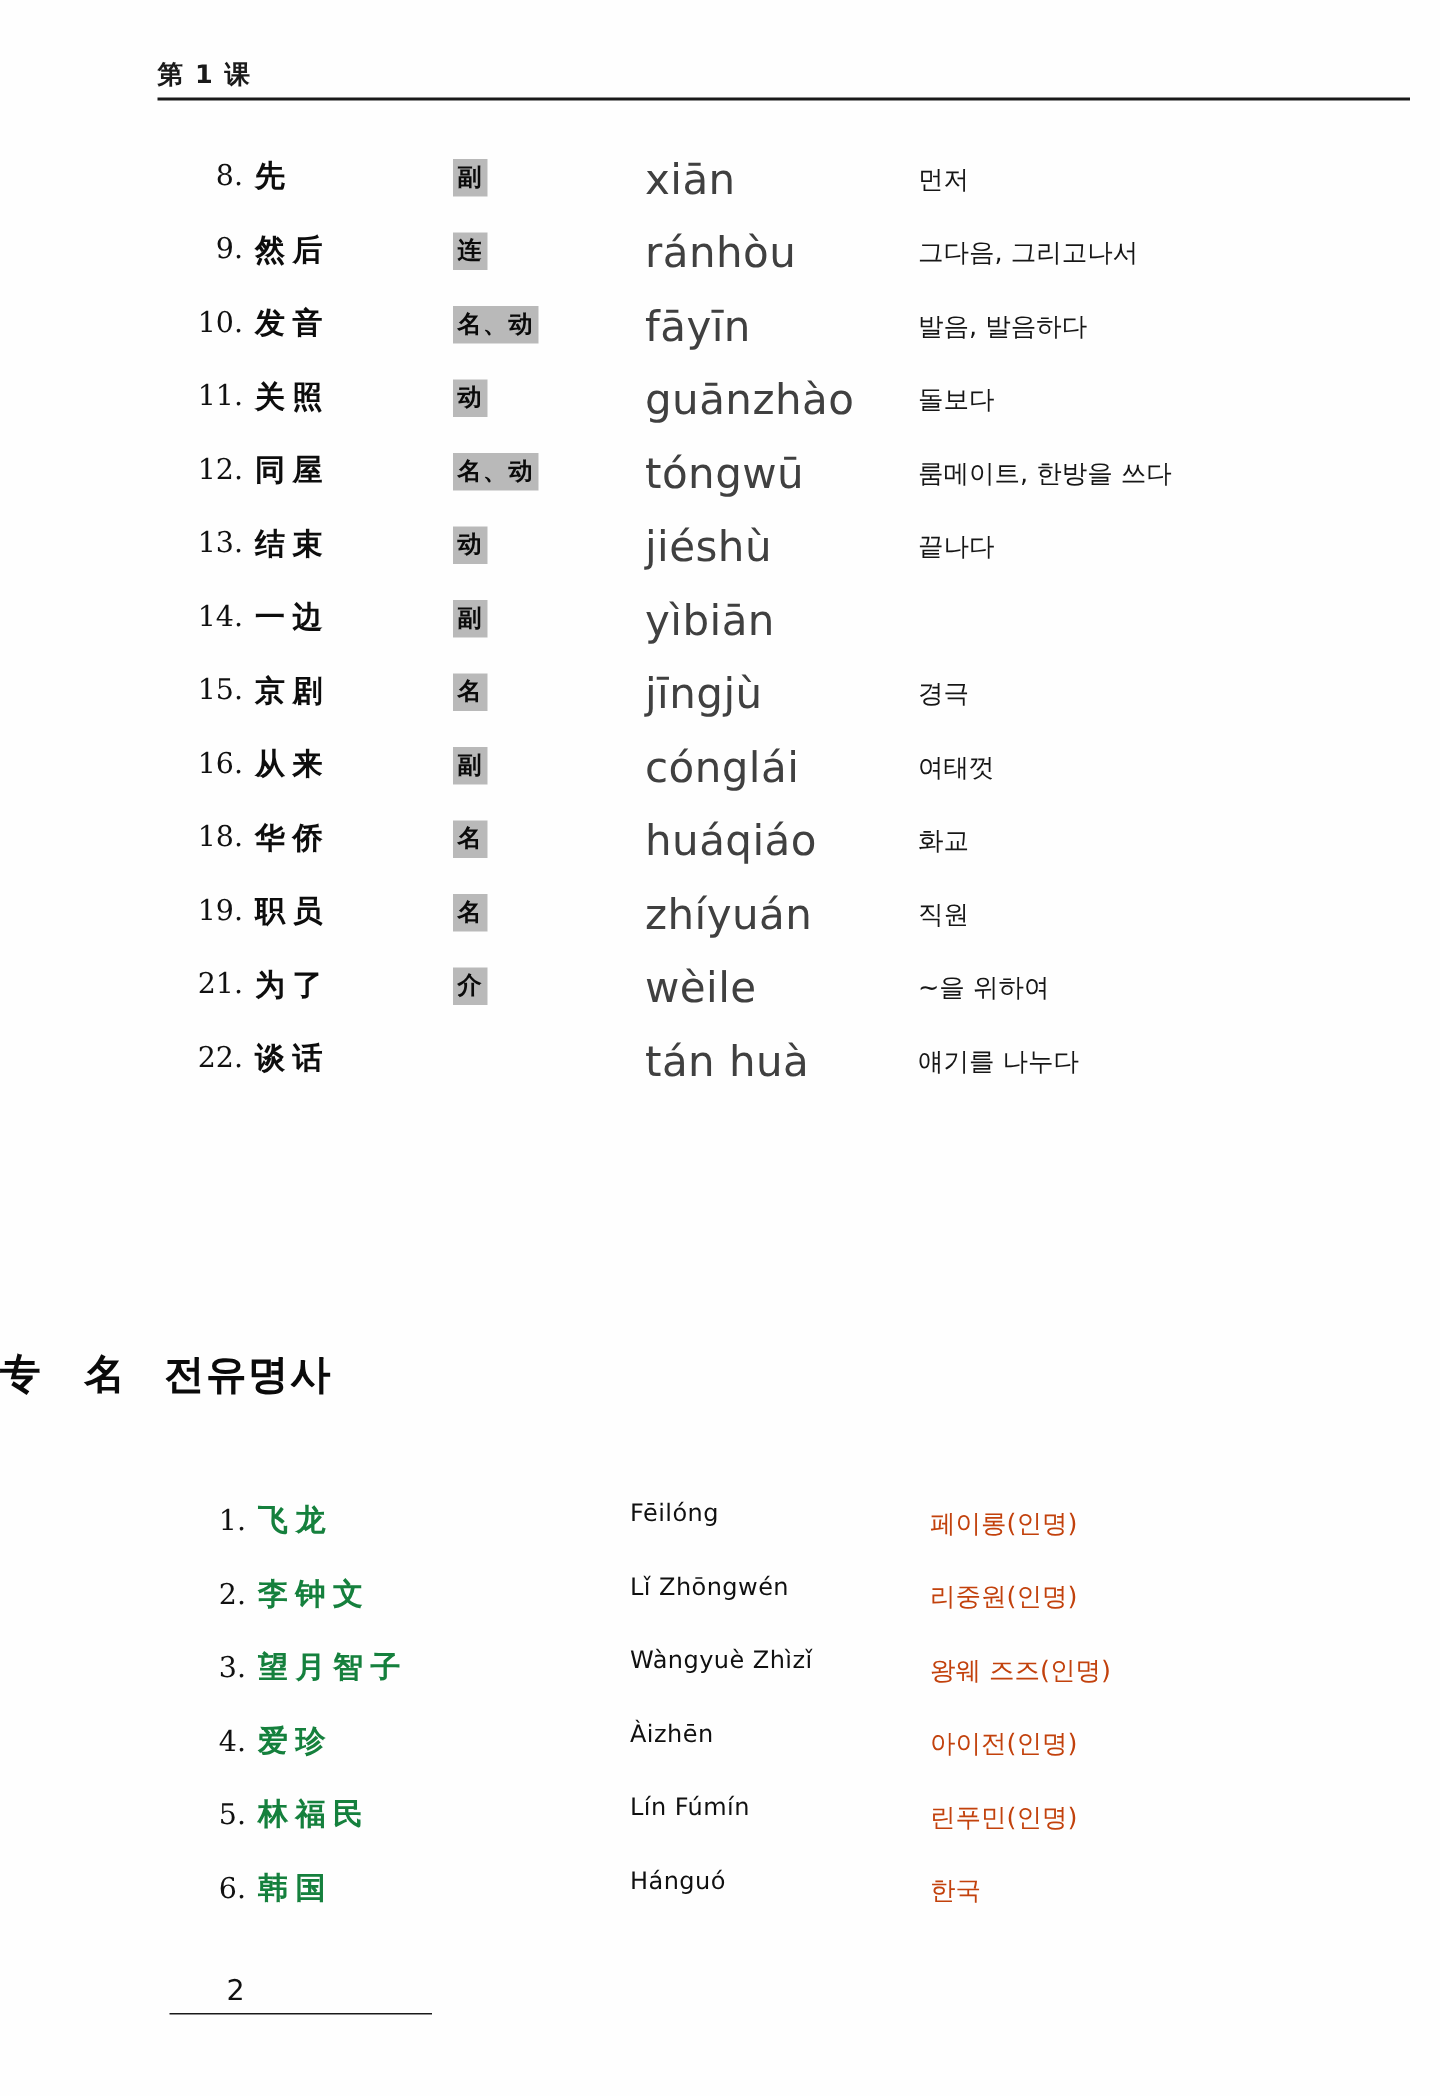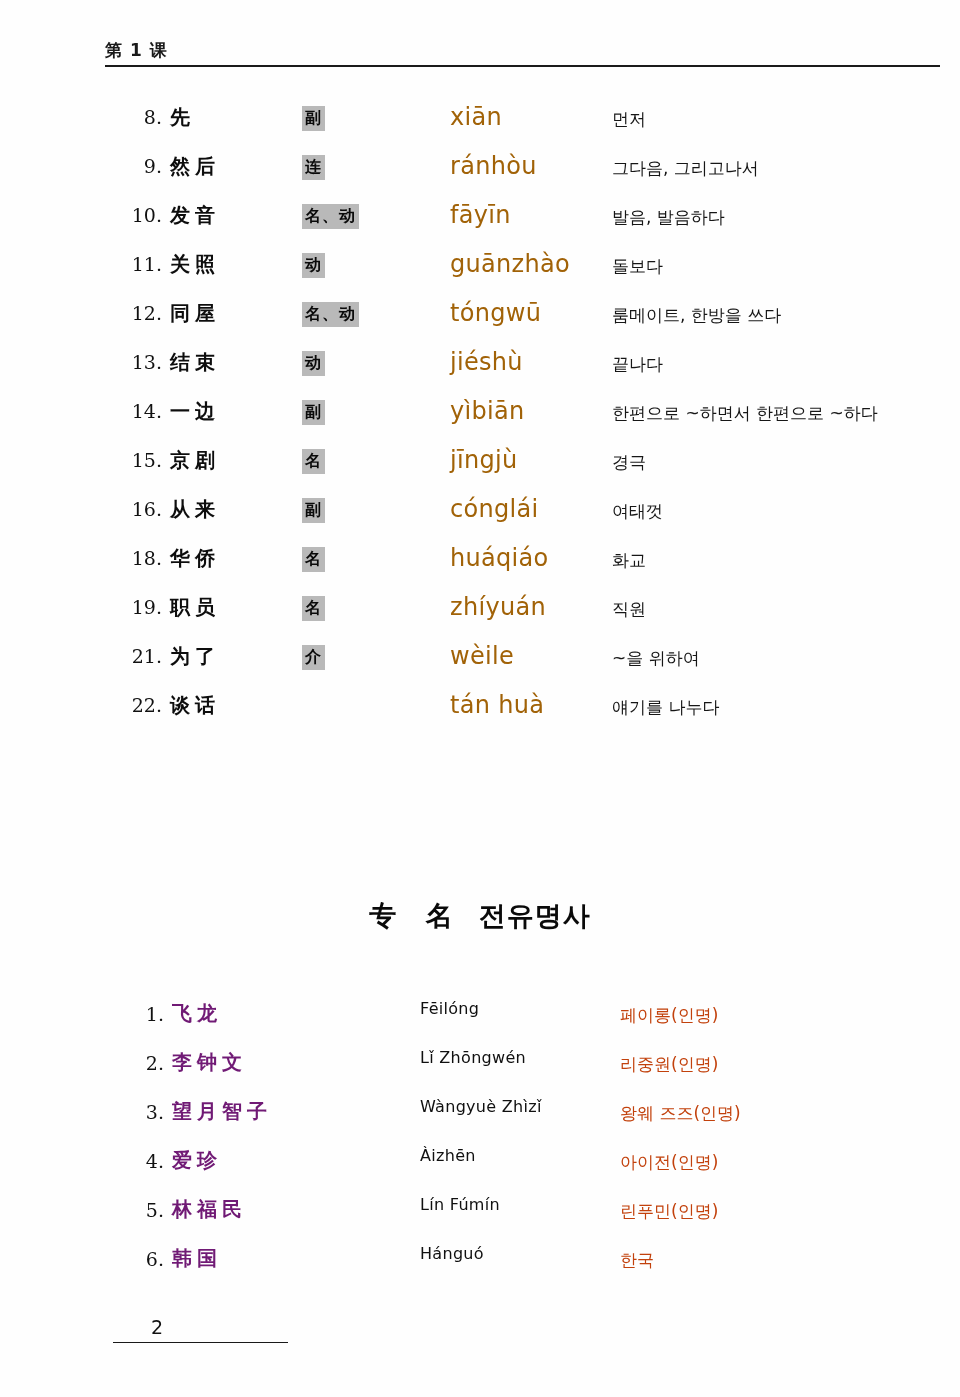--- a/index.html
+++ b/index.html
@@ -91,45 +91,45 @@
     padding: 2px 3px 3px 3px;
     display: inline-block;
     letter-spacing: 1px;
   }
   .col-pos.empty .chip {
     background: transparent;
     padding: 0;
   }
   .col-pinyin {
     position: absolute;
-    left: 450px;
+    left: 430px;
     top: 5px;
     font-family: "DejaVu Sans", sans-serif;
-    font-size: 24px;
-    color: #a16207;
+    font-size: 28px;
+    color: #404040;
     letter-spacing: 0.3px;
   }
   .col-gloss {
     position: absolute;
     left: 612px;
     top: 10px;
     font-family: "DejaVu Sans", sans-serif;
     font-size: 17px;
     color: #161616;
     letter-spacing: 0px;
     white-space: nowrap;
   }
 
   
   .section-heading {
     position: absolute;
     left: 0;
     top: 898px;
     width: 960px;
-    text-align: center;
+    text-align: left;
     font-family: "DejaVu Sans", sans-serif;
     font-size: 27px;
     font-weight: 700;
     letter-spacing: 3px;
     color: #0a0a0a;
   }
   .section-heading .cn {
     letter-spacing: 10px;
     margin-right: 16px;
   }
@@ -159,21 +159,21 @@
     top: 8px;
   }
   .p-word {
     position: absolute;
     left: 172px;
     top: 5px;
     font-family: "DejaVu Serif", serif;
     font-size: 20px;
     font-weight: 700;
     letter-spacing: 5px;
-    color: #701a75;
+    color: #15803d;
   }
   .p-pinyin {
     position: absolute;
     left: 420px;
     top: 4px;
     font-family: "DejaVu Sans", sans-serif;
     font-size: 16px;
     color: #101010;
     letter-spacing: 0.3px;
   }
@@ -268,21 +268,20 @@
         <div class="col-word">结束</div>
         <div class="col-pos"><span class="chip">动</span></div>
         <div class="col-pinyin">jiéshù</div>
         <div class="col-gloss">끝나다</div>
       </div>
       <div class="vocab-row">
         <div class="col-num">14.</div>
         <div class="col-word">一边</div>
         <div class="col-pos"><span class="chip">副</span></div>
         <div class="col-pinyin">yìbiān</div>
-        <div class="col-gloss">한편으로 ~하면서 한편으로 ~하다</div>
       </div>
       <div class="vocab-row">
         <div class="col-num">15.</div>
         <div class="col-word">京剧</div>
         <div class="col-pos"><span class="chip">名</span></div>
         <div class="col-pinyin">jīngjù</div>
         <div class="col-gloss">경극</div>
       </div>
       <div class="vocab-row">
         <div class="col-num">16.</div>

